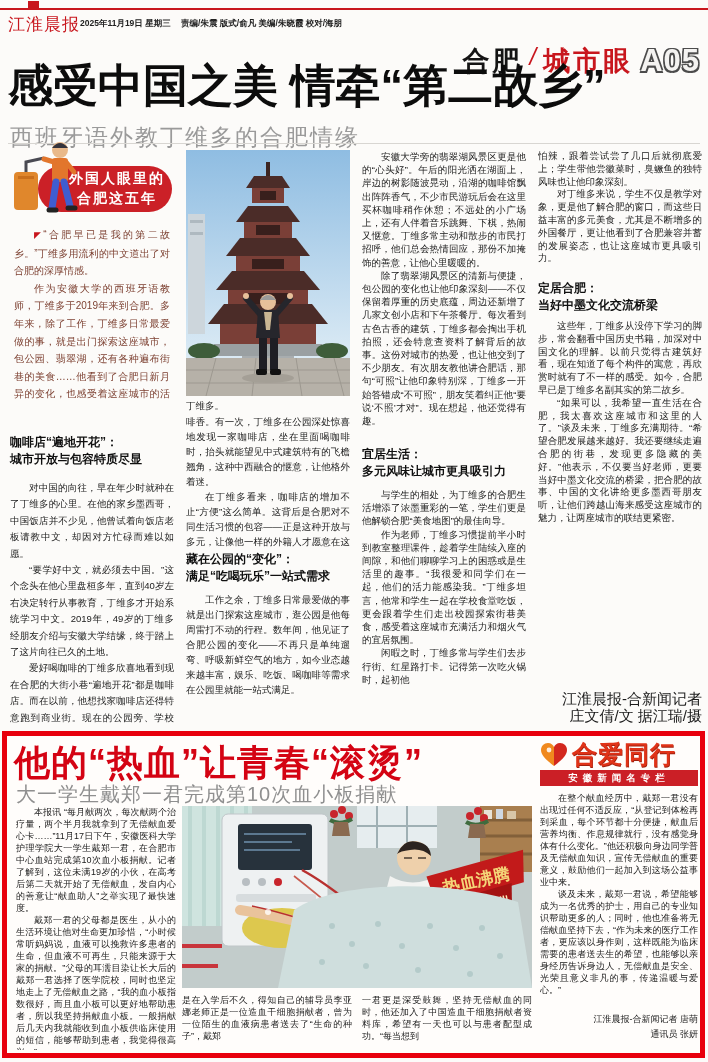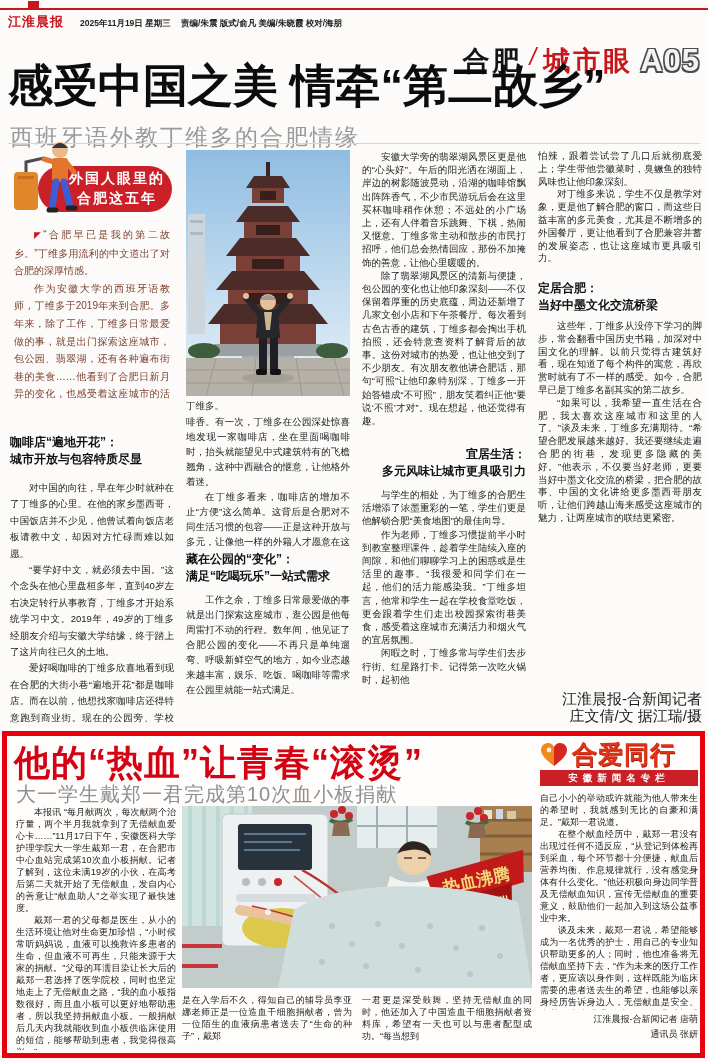--- a/index.html
+++ b/index.html
@@ -4,21 +4,21 @@
 <style>
   * { margin:0; padding:0; box-sizing:border-box; }
   html,body { width:708px; height:1062px; }
   body { font-family:"Liberation Sans", sans-serif; background:#e9e9e9; }
   .page { position:relative; width:708px; height:1062px; background:#fcfbf9; overflow:hidden; }
   .abs { position:absolute; }
 
   
   .top-rule   { left:0; top:8px; width:708px; height:2px; background:#c8161d; }
   .top-square { left:28px; top:1px; width:11px; height:9px; background:#c8161d; }
-  .paper-name { left:8px; top:13px; font-size:13px; font-weight:700; color:#c8161d; letter-spacing:1px; }
+  .paper-name { left:8px; top:13px; font-size:17px; font-weight:400; color:#c8161d; letter-spacing:1px; }
   .date-row   { left:80px; top:18px; font-size:8.5px; color:#222; font-weight:bold; white-space:nowrap; }
   .date-row span { margin-right:8px; }
   .section-right { right:8px; top:10px; display:flex; align-items:flex-start; gap:7px;margin-top:33px; }
   .sec-city { font-size:27px; font-weight:700; color:#141414; letter-spacing:3px; }
   .sec-slash{ font-size:24px; color:#c8161d; font-style:italic; }
   .sec-name { font-size:27px; font-weight:700; color:#c8161d; letter-spacing:3px; }
   .page-no  { font-size:31px; font-weight:900; color:#f4f3f1; letter-spacing:1px;
               text-shadow:-1.5px -1.5px 0 #4c4c4c, 1.5px -1.5px 0 #4c4c4c, -1.5px 1.5px 0 #4c4c4c, 1.5px 1.5px 0 #4c4c4c; }
 
   
@@ -180,21 +180,21 @@
     <div>满足“吃喝玩乐”一站式需求</div>
   </div>
   <div class="col c-body lh-b" style="left:186px; top:592px; height:136px;">
     <p>工作之余，丁维多日常最爱做的事就是出门探索这座城市，逛公园是他每周雷打不动的行程。数年间，他见证了合肥公园的变化——不再只是单纯遛弯、呼吸新鲜空气的地方，如今业态越来越丰富，娱乐、吃饭、喝咖啡等需求在公园里就能一站式满足。</p>
   </div>
 
   <div class="col c-body lh-c" style="left:362px; top:150px; height:292px;">
     <p>安徽大学旁的翡翠湖风景区更是他的“心头好”。午后的阳光洒在湖面上，岸边的树影随波晃动，沿湖的咖啡馆飘出阵阵香气，不少市民游玩后会在这里买杯咖啡稍作休憩；不远处的小广场上，还有人伴着音乐跳舞、下棋，热闹又惬意。丁维多常主动和散步的市民打招呼，他们总会热情回应，那份不加掩饰的善意，让他心里暖暖的。</p>
     <p>除了翡翠湖风景区的清新与便捷，包公园的变化也让他印象深刻——不仅保留着厚重的历史底蕴，周边还新增了几家文创小店和下午茶餐厅。每次看到古色古香的建筑，丁维多都会掏出手机拍照，还会特意查资料了解背后的故事。这份对城市的热爱，也让他交到了不少朋友。有次朋友教他讲合肥话，那句“可照”让他印象特别深，丁维多一开始答错成“不可照”，朋友笑着纠正他“要说‘不照’才对”。现在想起，他还觉得有趣。</p>
   </div>
-  <div class="abs sec-head" style="left:362px; top:446px;text-align:right;">
+  <div class="abs sec-head" style="left:362px; top:446px;">
     <div>宜居生活：</div>
     <div>多元风味让城市更具吸引力</div>
   </div>
   <div class="col c-body lh-c" style="left:362px; top:488px; height:240px;">
     <p>与学生的相处，为丁维多的合肥生活增添了浓墨重彩的一笔，学生们更是他解锁合肥“美食地图”的最佳向导。</p>
     <p>作为老师，丁维多习惯提前半小时到教室整理课件，趁着学生陆续入座的间隙，和他们聊聊学习上的困惑或是生活里的趣事。“我很爱和同学们在一起，他们的活力能感染我。”丁维多坦言，他常和学生一起在学校食堂吃饭，更会跟着学生们走出校园探索街巷美食，感受着这座城市充满活力和烟火气的宜居氛围。</p>
     <p>闲暇之时，丁维多常与学生们去步行街、红星路打卡。记得第一次吃火锅时，起初他</p>
   </div>
 
   <div class="col c-body lh-d" style="left:538px; top:150px; height:126px;">
@@ -301,21 +301,20 @@
     <svg width="28" height="26" viewBox="0 0 28 26">
       <path d="M14 24 C6 18 1 13 1 8 C1 4 4 1 8 1 C11 1 13 3 14 5 Z" fill="#f0891e"></path>
       <path d="M14 24 C22 18 27 13 27 8 C27 4 24 1 20 1 C17 1 15 3 14 5 Z" fill="#d3281e"></path>
       <circle cx="9" cy="8" r="2.4" fill="#fff" opacity="0.85"></circle>
     </svg>
     <span class="logo-title">合爱同行</span>
   </div>
   <div class="abs logo-bar">安徽新闻名专栏</div>
 
   <div class="col c2-body" style="left:540px; top:792px; width:158px; height:218px;">
-    <p class="noind">自己小小的举动或许就能为他人带来生的希望时，我就感到无比的自豪和满足。”戴郑一君说道。</p>
     <p>在整个献血经历中，戴郑一君没有出现过任何不适反应，“从登记到体检再到采血，每个环节都十分便捷，献血后营养均衡、作息规律就行，没有感觉身体有什么变化。”他还积极向身边同学普及无偿献血知识，宣传无偿献血的重要意义，鼓励他们一起加入到这场公益事业中来。</p>
     <p>谈及未来，戴郑一君说，希望能够成为一名优秀的护士，用自己的专业知识帮助更多的人；同时，他也准备将无偿献血坚持下去，“作为未来的医疗工作者，更应该以身作则，这样既能为临床需要的患者送去生的希望，也能够以亲身经历告诉身边人，无偿献血是安全、光荣且意义非凡的事，传递温暖与爱心。”</p>
   </div>
   <div class="abs byline2">
     <div>江淮晨报-合新闻记者 唐萌</div>
     <div>通讯员 张妍</div>
   </div>
 
 </div>
 

